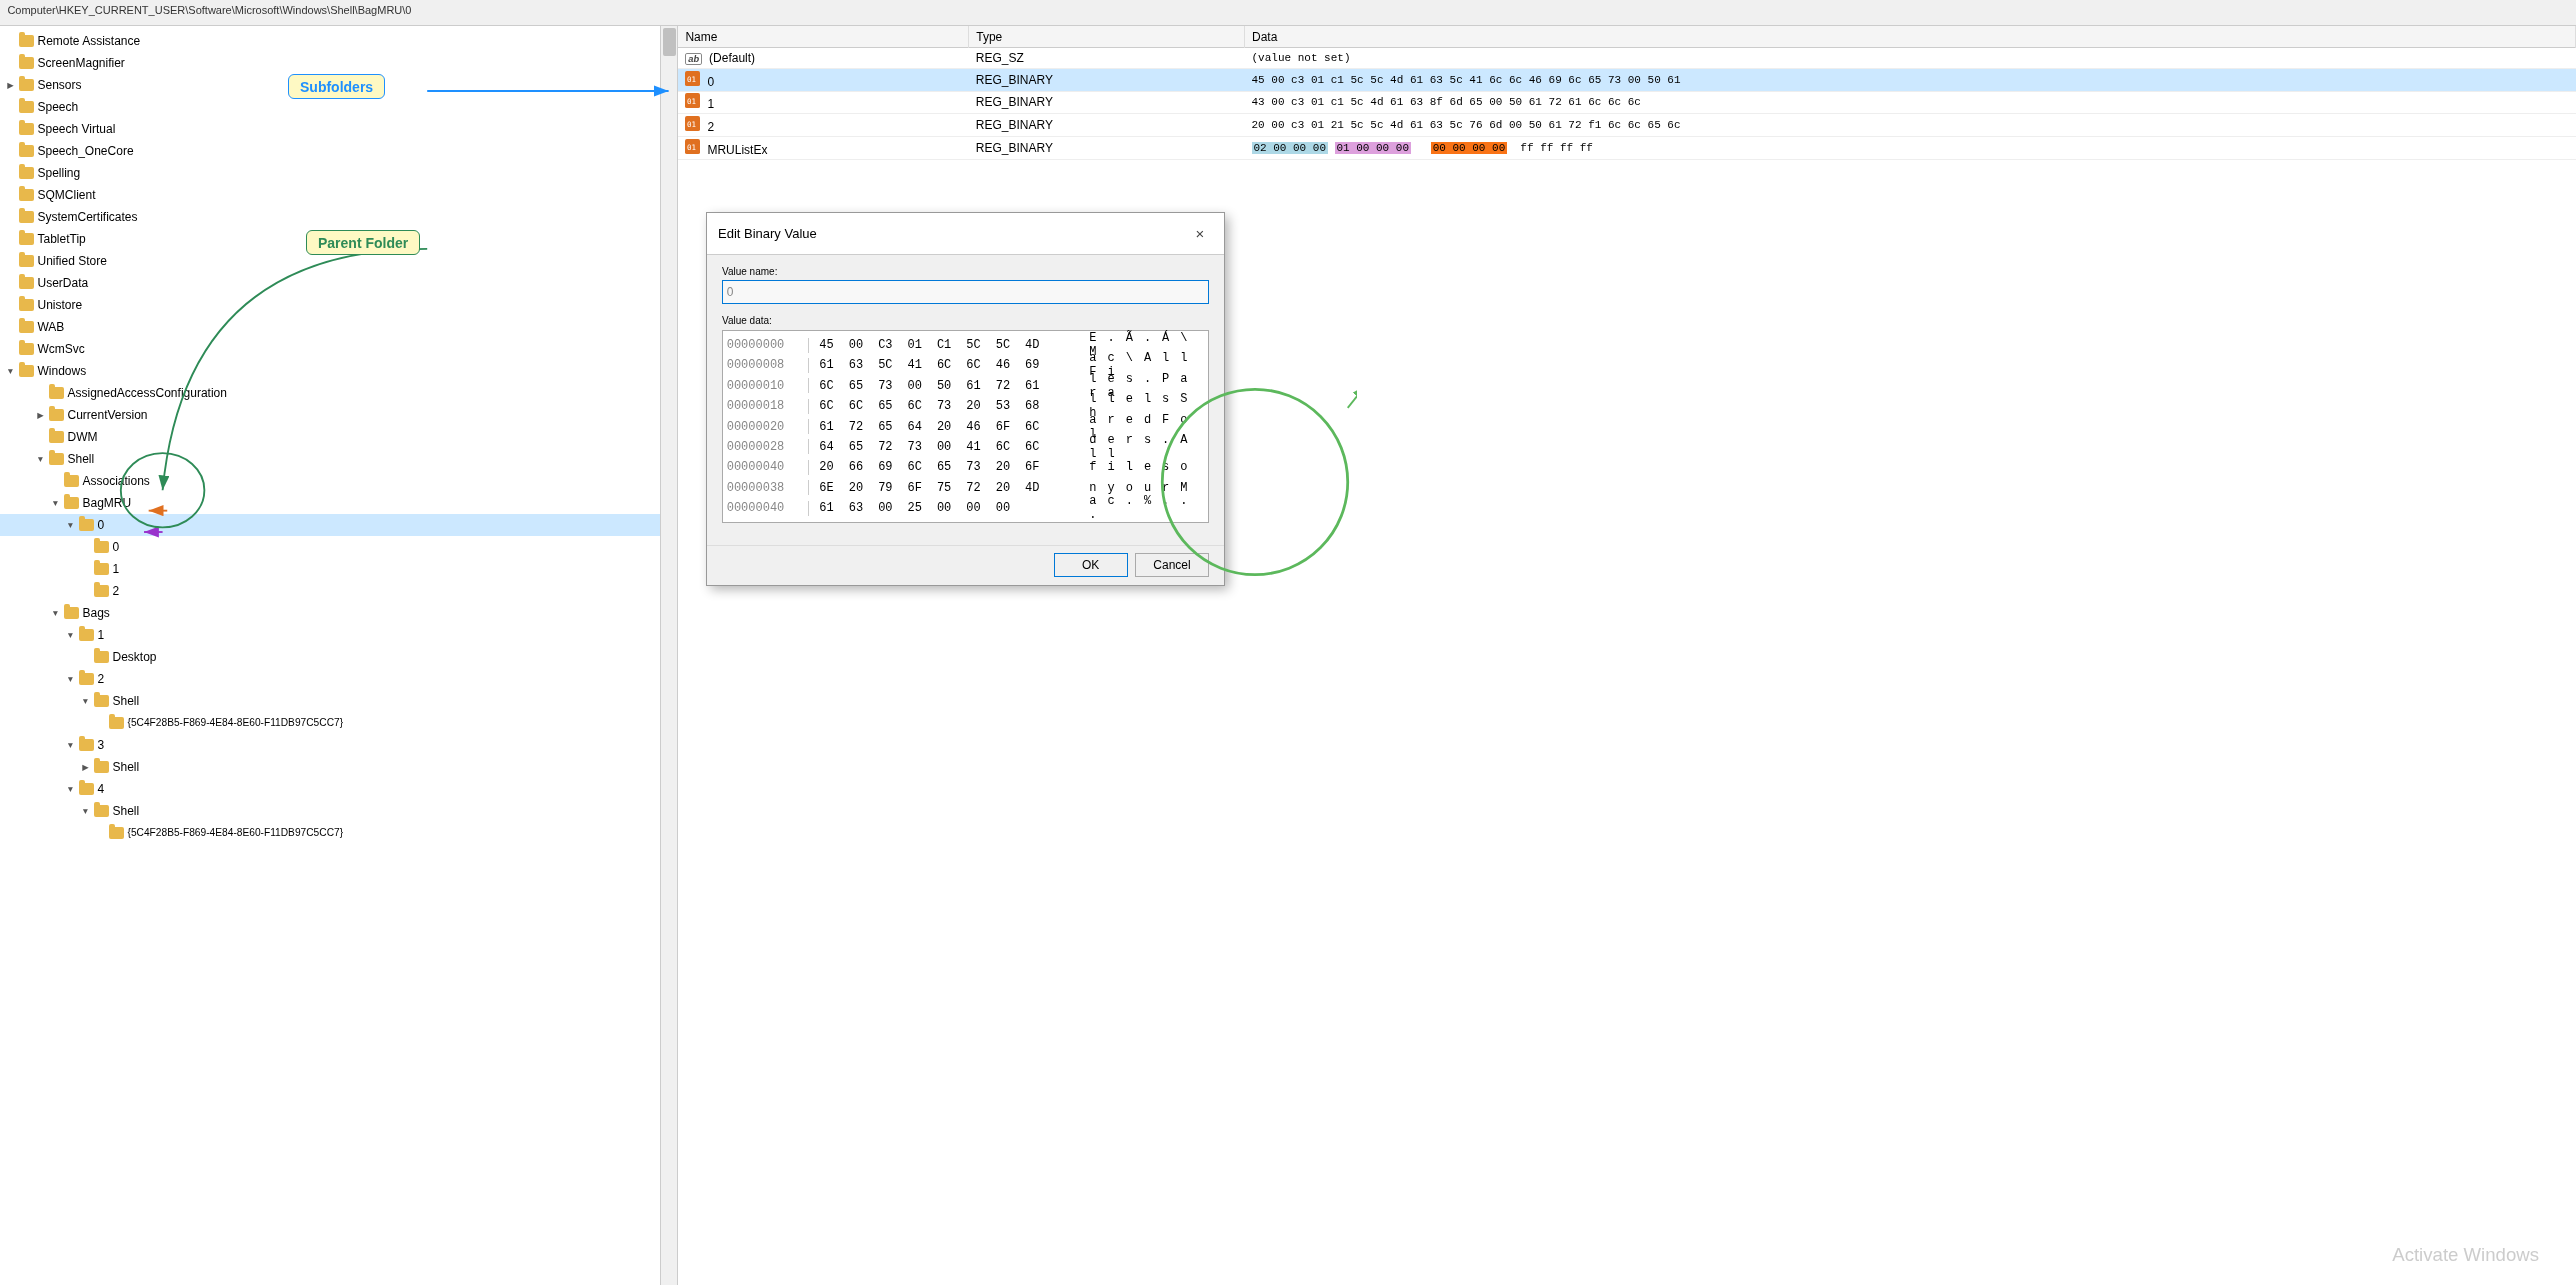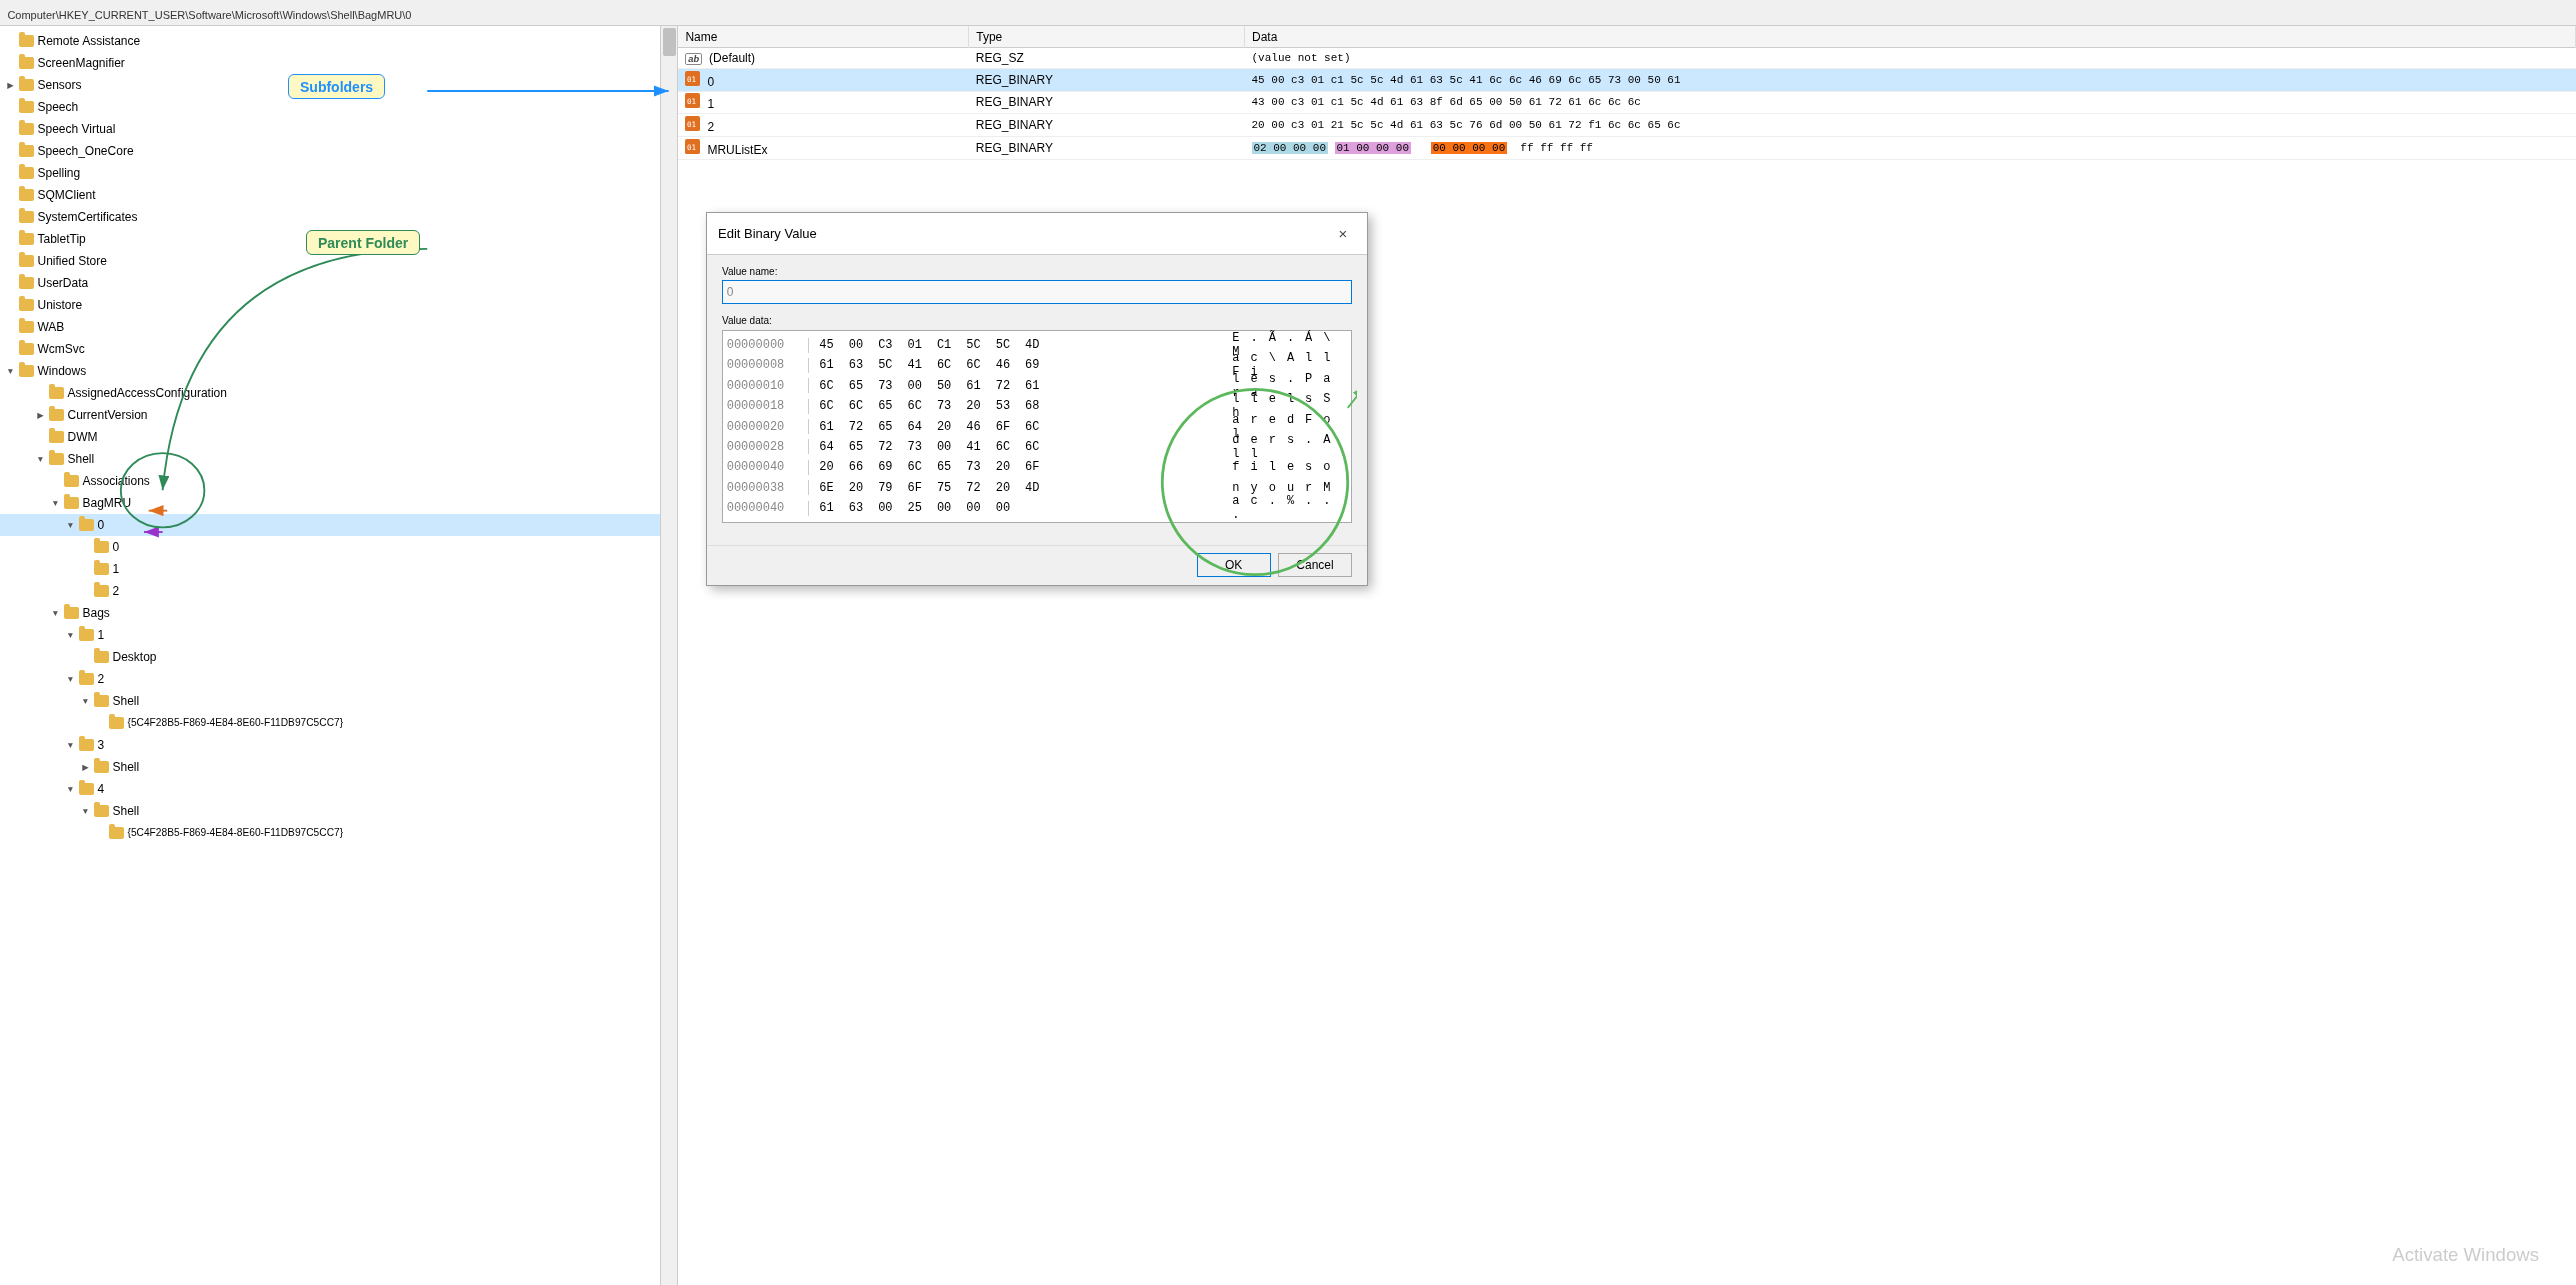--- a/index.html
+++ b/index.html
@@ -15,21 +15,21 @@
 
     
     .address-bar {
       background: #f0f0f0;
       border-bottom: 0.9px solid #ccc;
       padding: 3.7px 7.4px;
       font-size: 11px;
       color: #333;
       height: 26px;
       display: flex;
-      align-items: flex-end;
+      align-items: flex-start;
     }
 
     
     .main-container {
       display: flex;
       height: calc(1285px - 26px);
     }
 
     
     .tree-panel {
@@ -202,21 +202,21 @@
       height: 100%;
       pointer-events: none;
       z-index: 50;
     }
 
     .dialog {
       position: absolute;
       background: #f0f0f0;
       border: 0.9px solid #999;
       box-shadow: 3.7px 3.7px 11px rgba(0,0,0,0.3);
-      width: 662px;
+      width: 519px;
       pointer-events: all;
     }
 
     .dialog-titlebar {
       background: #fff;
       border-bottom: 0.9px solid #ccc;
       padding: 7.4px 11px;
       display: flex;
       justify-content: space-between;
       align-items: center;

